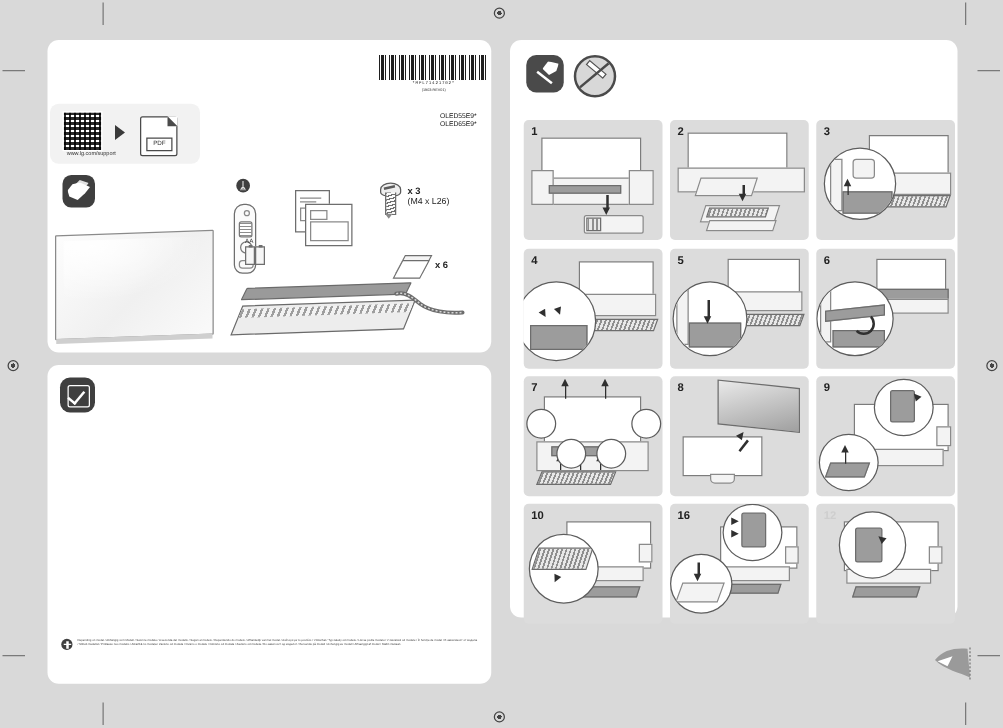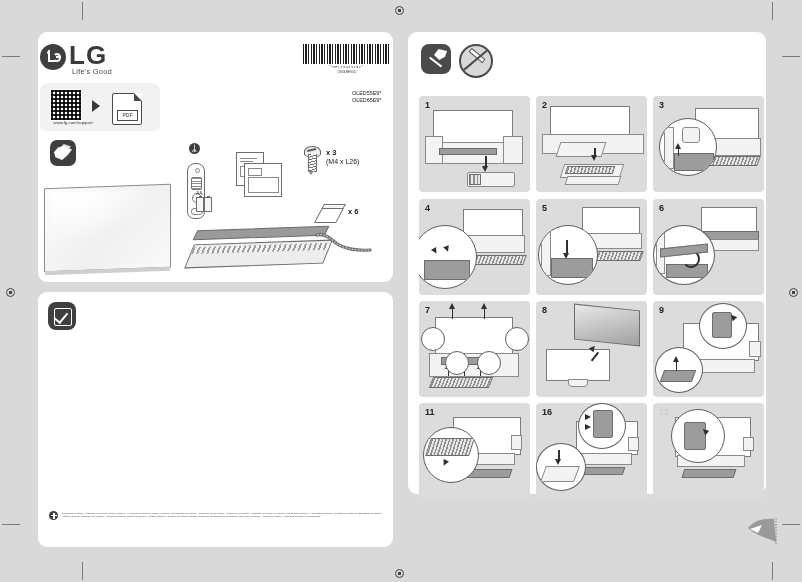--- a/index.html
+++ b/index.html
@@ -183,33 +183,20 @@
   <div class="cropline" style="left:2px;top:56px;width:18px;height:1px;"></div>
   <div class="cropline" style="left:772px;top:2px;width:1px;height:18px;"></div>
   <div class="cropline" style="left:782px;top:56px;width:18px;height:1px;"></div>
   <div class="cropline" style="left:2px;top:524px;width:18px;height:1px;"></div>
   <div class="cropline" style="left:82px;top:562px;width:1px;height:18px;"></div>
   <div class="cropline" style="left:772px;top:562px;width:1px;height:18px;"></div>
   <div class="cropline" style="left:782px;top:524px;width:18px;height:1px;"></div>
 
   <div class="sheet left-top"></div>
 
-  <div class="lg-logo">
-    <div class="lg-circle">
-      <span class="eye"></span>
-        <span class="l"></span>
-        <span class="lbase"></span>
-      <span class="g"></span>
-        <span class="gbar"></span>
-    </div>
-    <div>
-      <div class="lg-word">LG</div>
-      <div class="lg-tag">Life's Good</div>
-    </div>
-  </div>
 
   <div class="qr-box">
     <div class="qr"></div>
     <div class="qr-url">www.lg.com/support</div>
     <div class="qr-arrow"></div>
     <div class="pdf">
       <div class="pdf-label">PDF</div>
     </div>
   </div>
 
@@ -517,21 +504,21 @@
           <div class="ill-dark" style="left:12px;top:8px;width:18px;height:24px;border-radius:2px;"></div>
           <div class="arrow-d" style="left:30px;top:10px;transform:rotate(140deg);"></div>
         </div>
         <div class="magnify" style="left:2px;top:46px;width:46px;height:44px;">
           <div class="ill-dark" style="left:6px;top:22px;width:30px;height:10px;transform:skewX(-20deg);"></div>
           <div class="arrow-u" style="left:17px;top:8px;"></div>
           <div class="arrow-stem" style="left:19.5px;top:13px;height:10px;"></div>
         </div>
       </div>
       <div class="step" style="left: 419px; top: 403px; width: 111px; height: 96px;">
-        <div class="num">11</div>
+        <div class="num">10</div>
         <div class="ill-tv" style="left:34px;top:14px;width:66px;height:36px;"></div>
         <div class="ill-box" style="left:36px;top:50px;width:58px;height:10px;"></div>
         <div class="ill-box" style="left:92px;top:32px;width:9px;height:13px;"></div>
         <div class="ill-dark" style="left:44px;top:66px;width:46px;height:7px;transform:skewX(-18deg);"></div>
         <div class="magnify" style="left:4px;top:24px;width:54px;height:54px;">
           <div class="hatch" style="left:4px;top:10px;width:42px;height:16px;transform:skewX(-18deg);"></div>
           <div class="arrow-d" style="left:18px;top:32px;transform:rotate(25deg);"></div>
         </div>
       </div>
       <div class="step" style="left: 536px; top: 403px; width: 111px; height: 96px;">

